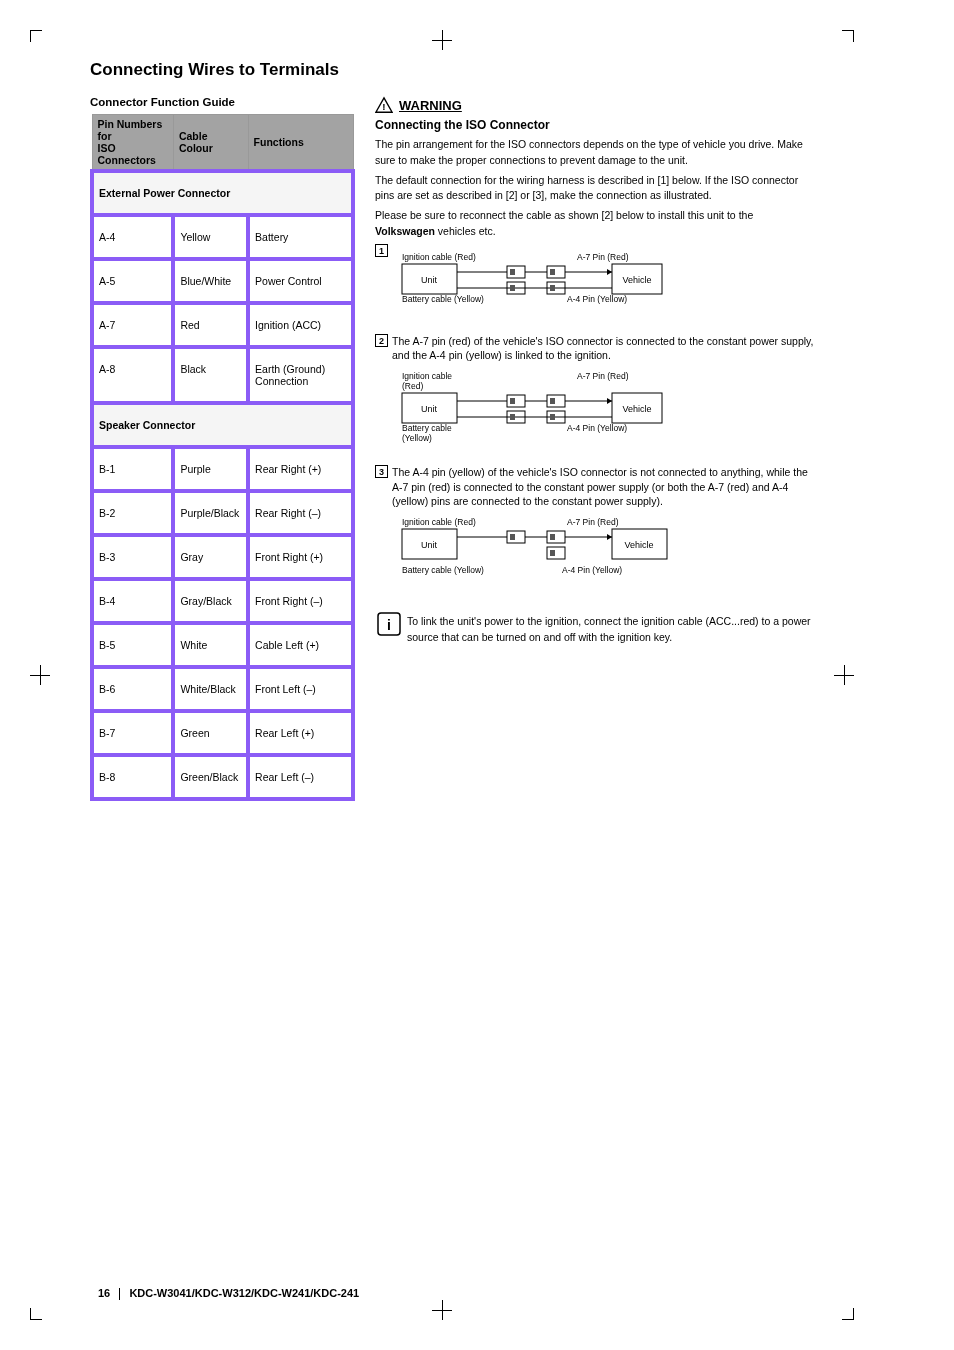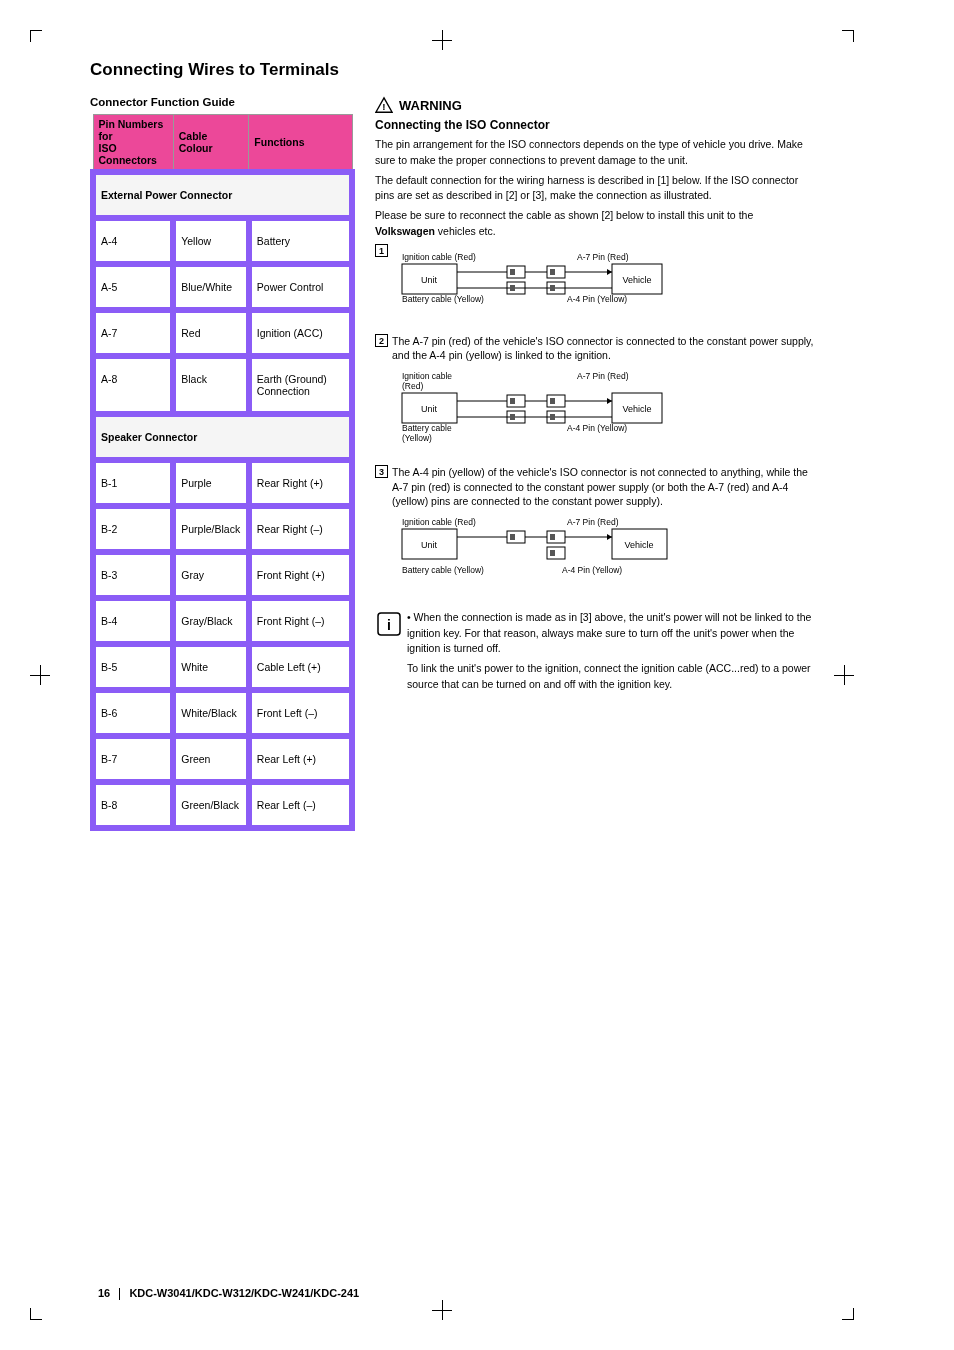--- a/index.html
+++ b/index.html
@@ -177,29 +177,29 @@
       margin-bottom: 6px;
     }
 
     
     .connector-table {
       width: 100%;
       border-collapse: collapse;
       font-size: 10.5px;
     }
     .connector-table th {
-      background: #ec4899;
+      background: #a3a3a3;
       border: 1px solid #999;
       padding: 3px 5px;
       text-align: left;
       font-weight: bold;
       font-size: 10.5px;
     }
     .connector-table td {
-      border: 6px solid #8b5cf6;
+      border: 4px solid #8b5cf6;
       padding: 14px 5px;
       vertical-align: top;
       font-size: 10.5px;
     }
     .connector-table .group-row td {
       font-weight: bold;
       background: #f5f5f5;
       border-bottom: none;
     }
 
@@ -211,20 +211,21 @@
       margin-bottom: 4px;
     }
     .warning-triangle {
       width: 18px;
       height: 18px;
       display: inline-block;
     }
     .warning-label {
       font-size: 13px;
       font-weight: bold;
+      text-decoration: underline;
     }
 
     .warning-subheading {
       font-size: 12px;
       font-weight: bold;
       margin-bottom: 5px;
     }
 
     .warning-text {
       font-size: 10.5px;
@@ -545,21 +546,20 @@
         </div>
 
       <div class="note-box">
         <div class="note-icon">
           <svg viewBox="0 0 28 28" width="28" height="28">
             <rect x="3" y="3" width="22" height="22" rx="3" ry="3" fill="none" stroke="#000" stroke-width="1.5"></rect>
             <text x="14" y="20" text-anchor="middle" font-size="14" font-weight="bold">i</text>
           </svg>
         </div>
         <div class="note-content" id="note-content">
-            <p>• When the connection is made as in [3] above, the unit's power will not be linked to the ignition key. For that reason, always make sure to turn off the unit's power when the ignition is turned off.</p>
             <p style="margin-top: 4px;">To link the unit's power to the ignition, connect the ignition cable (ACC...red) to a power source that can be turned on and off with the ignition key.</p>
           </div>
       </div>
     </div>
   </div>
 
   <div class="footer">
     <span>16</span>
     <span class="footer-separator"></span>
     <span>KDC-W3041/KDC-W312/KDC-W241/KDC-241</span>

